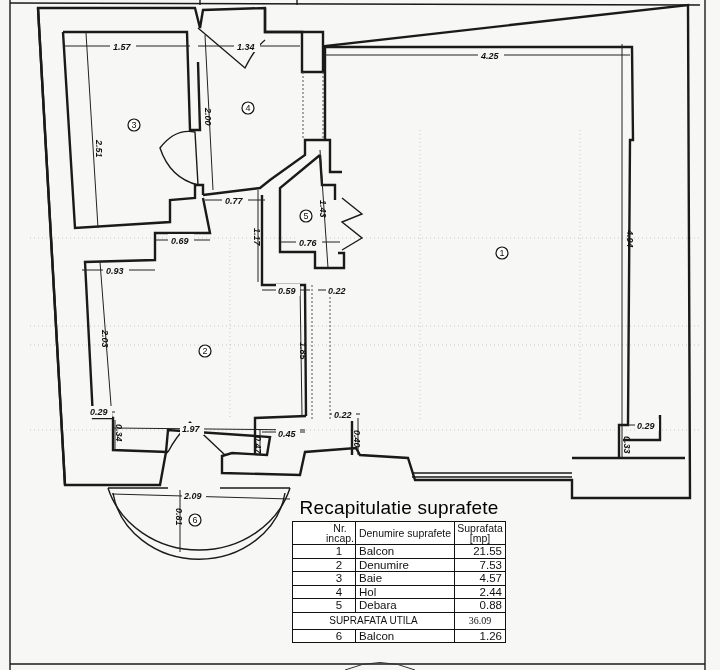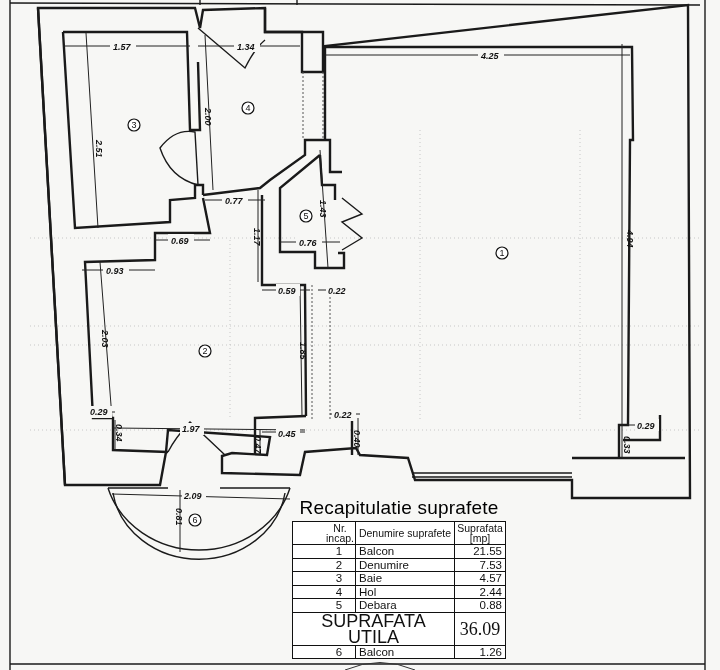--- a/index.html
+++ b/index.html
@@ -14,21 +14,21 @@
   .roomnum { font-family:"Liberation Sans", sans-serif; font-size:9px; fill:#111; }
   .roomcircle { fill:#fff; stroke:#111; stroke-width:1.2; }
   
   #recap { position:absolute; left:292px; top:497px; width:214px; }
   #recap-title { font-size:19px; text-align:center; color:#000000; margin:0 0 2px 0; letter-spacing:0.2px; }
   table.rt { border-collapse:collapse; width:214px; background:#fff; font-size:11.5px; color:#111; }
   table.rt td { border:1.3px solid #111; padding:0 3px; line-height:12.5px; }
   table.rt .hdr td { font-size:10.5px; line-height:10px; text-align:center; padding:1px 1px; }
   table.rt td.nr { width:22px; text-align:center;padding-left:33px; }
   table.rt td.val { width:44px; text-align:right;margin-left:40px; }
-  table.rt tr.sum td { font-size:18px; line-height:16px; }
+  table.rt tr.sum td { font-size:10px; line-height:16px; }
   table.rt tr.sum td.lbl { text-align:center; }
   table.rt tr.sum td.val { text-align:center;font-family:Liberation Serif, serif; }
 </style>
 </head>
 <body>
 
 <svg id="plan" viewBox="0 0 720 670" xmlns="http://www.w3.org/2000/svg">
 
   <g>
     <line x1="10" y1="0" x2="10" y2="670" class="thin"></line>

